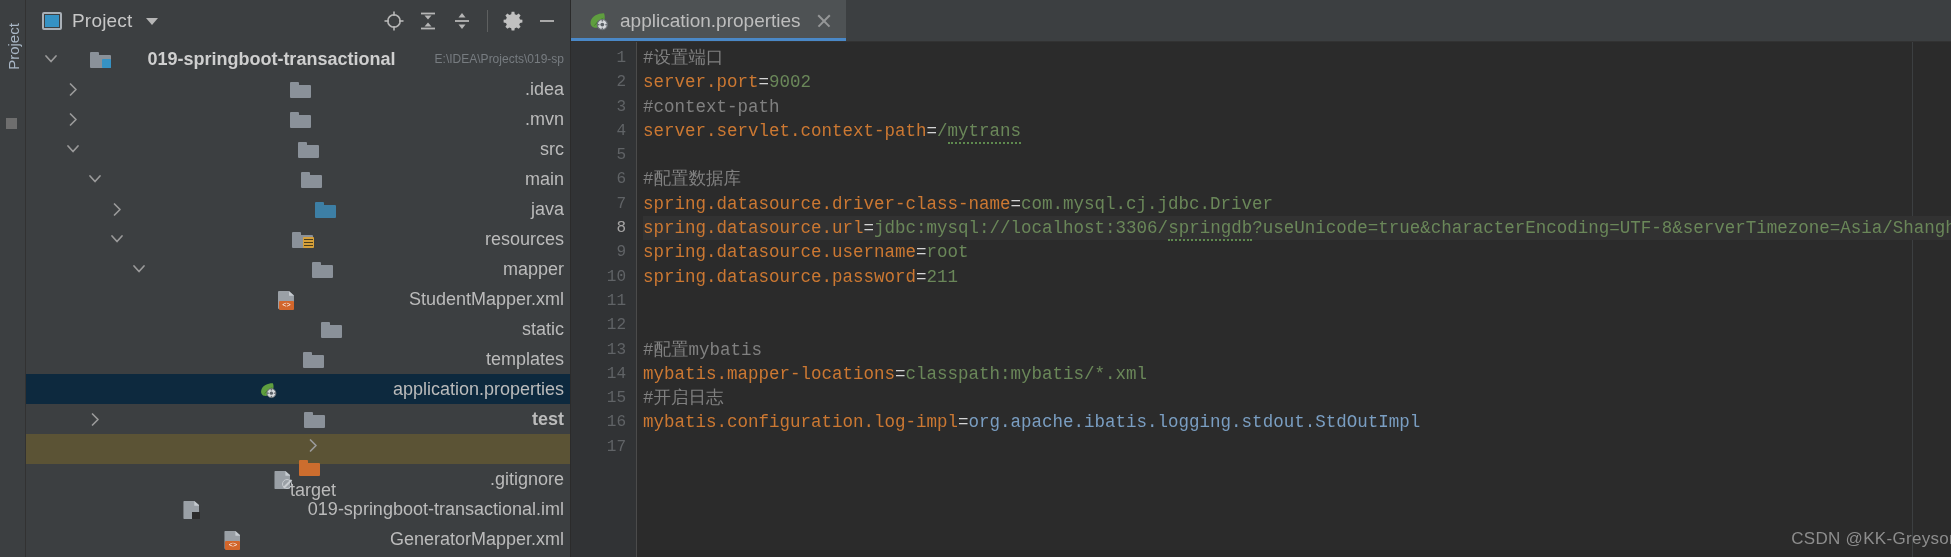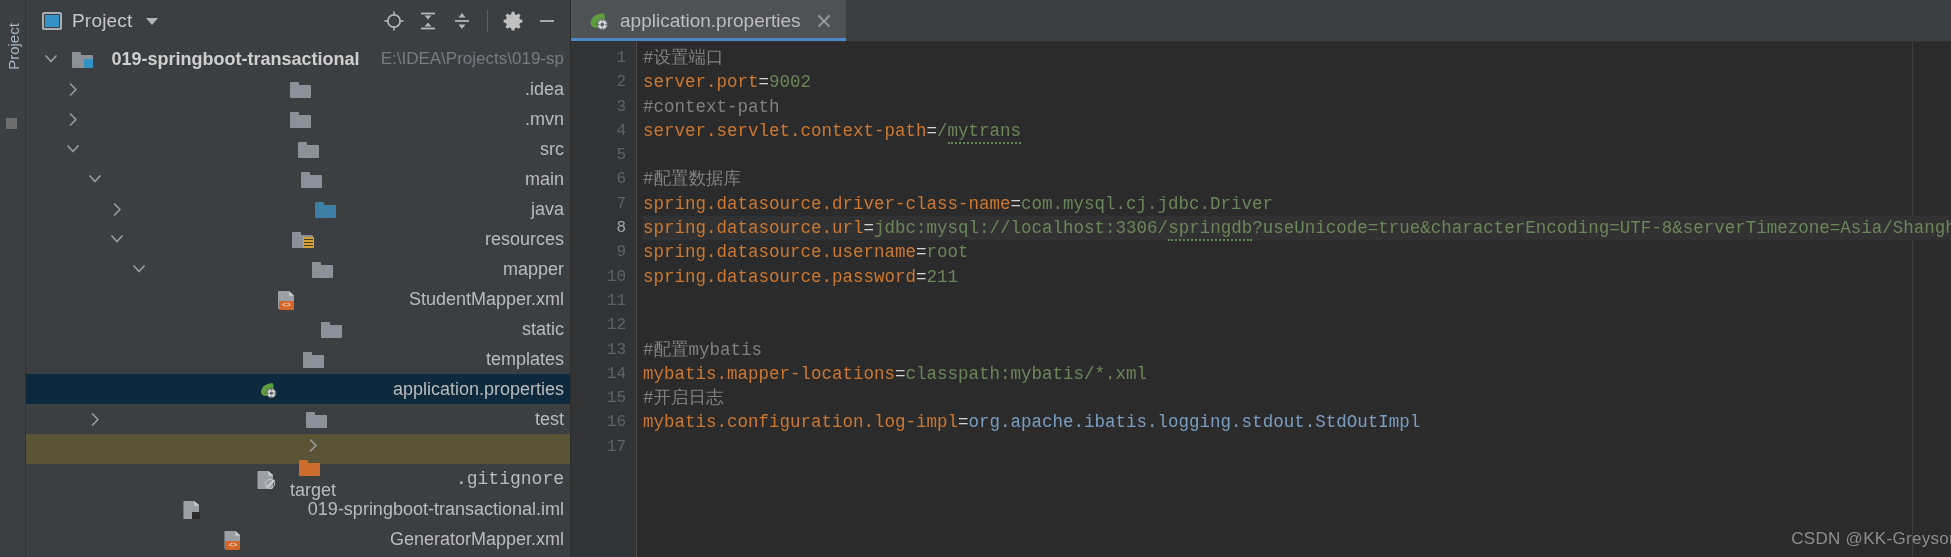--- a/index.html
+++ b/index.html
@@ -71,21 +71,21 @@
   .trow.sel      { background:#0d293e; }
   .trow.target-h { background:#5b5335; }
   .twist {
     width:22px; flex:0 0 22px; display:flex; align-items:center; justify-content:center;
     color:#9a9a9a;
   }
   .twist svg { display:block; }
   .ticon { width:24px; flex:0 0 24px; margin-right:7px; position:relative; height:22px; }
   .tlabel { color:#bbbbbb; }
   .tlabel.bold { font-weight:bold; color:#cfcfcf; }
-  .tpath { color:#777c80; font-size:17px; margin-left:12px; }
+  .tpath { color:#777c80; font-size:12px; margin-left:12px; }
 
   
   .folder { position:absolute; left:1px; top:4px; width:21px; height:16px; }
   .folder .tab {
     position:absolute; left:0; top:0; width:9px; height:4px;
     background:#8a9199; border-radius:1px 1px 0 0;
   }
   .folder .body {
     position:absolute; left:0; top:3px; width:21px; height:13px;
     background:#8a9199; border-radius:1px;
@@ -419,21 +419,21 @@
                 <circle cx="15.3" cy="13.6" r="5.1" fill="#d6d9dc" stroke="#6b7075" stroke-width="1.1"></circle>
                 <circle cx="15.3" cy="13.6" r="1.9" fill="#5b6166"></circle>
                 <rect x="14.6" y="8.2" width="1.5" height="2.3" fill="#6b7075"></rect>
                 <rect x="14.6" y="16.7" width="1.5" height="2.3" fill="#6b7075"></rect>
                 <rect x="10.1" y="12.9" width="2.3" height="1.5" fill="#6b7075"></rect>
                 <rect x="18.3" y="12.9" width="2.3" height="1.5" fill="#6b7075"></rect>
               </svg></span>
           </span>
           <span class="tlabel">application.properties</span>
         </div>
-        <div class="trow" style="padding-left: 58px;">
+        <div class="trow" style="padding-left: 58px; font-weight: bold;">
           <span class="twist">
             <svg width="15" height="15" viewBox="0 0 15 15">
               <path d="M4.5 2 L10 7.5 L4.5 13" fill="none" stroke="#9a9a9a" stroke-width="1.7" stroke-linecap="round" stroke-linejoin="round"></path>
             </svg>
           </span>
           <span class="ticon">
             <span class="folder">
               <span class="tab"></span>
               <span class="body"></span>
             </span>
@@ -447,21 +447,21 @@
             </svg>
           </span>
           <span class="ticon">
             <span class="folder orange">
               <span class="tab"></span>
               <span class="body"></span>
             </span>
           </span>
           <span class="tlabel">target</span>
         </div>
-        <div class="trow" style="padding-left: 36px; font-family: Liberation Mono, monospace;">
+        <div class="trow" style="padding-left: 36px;">
           <span class="twist"></span>
           <span class="ticon">
             <span class="filedoc">
               <span class="page"></span>
               <span class="fold"></span>
               <span class="badge-git"></span>
             </span>
           </span>
           <span class="tlabel">.gitignore</span>
         </div>

